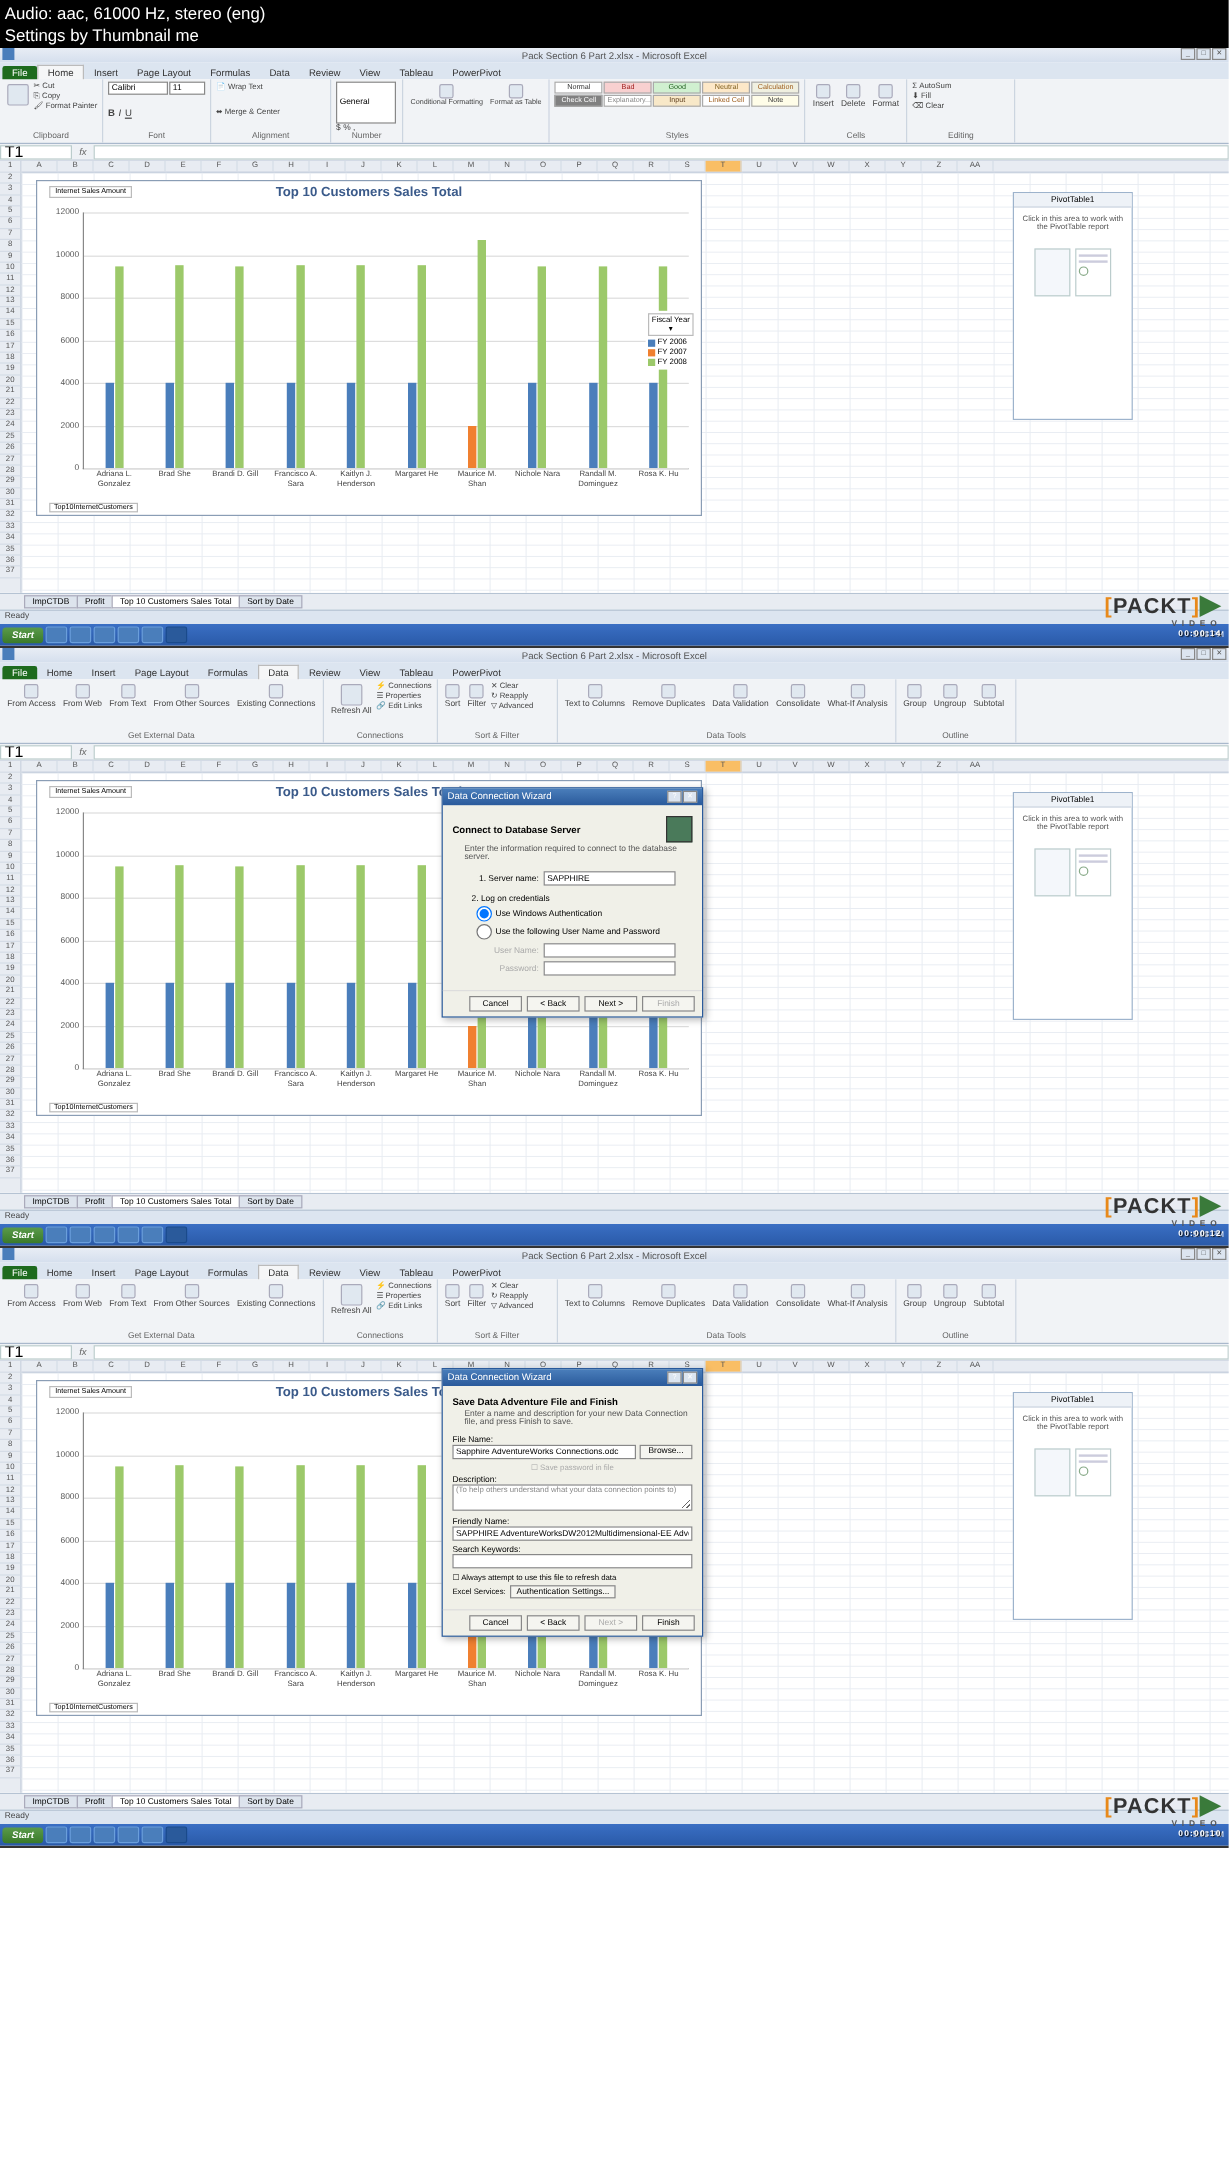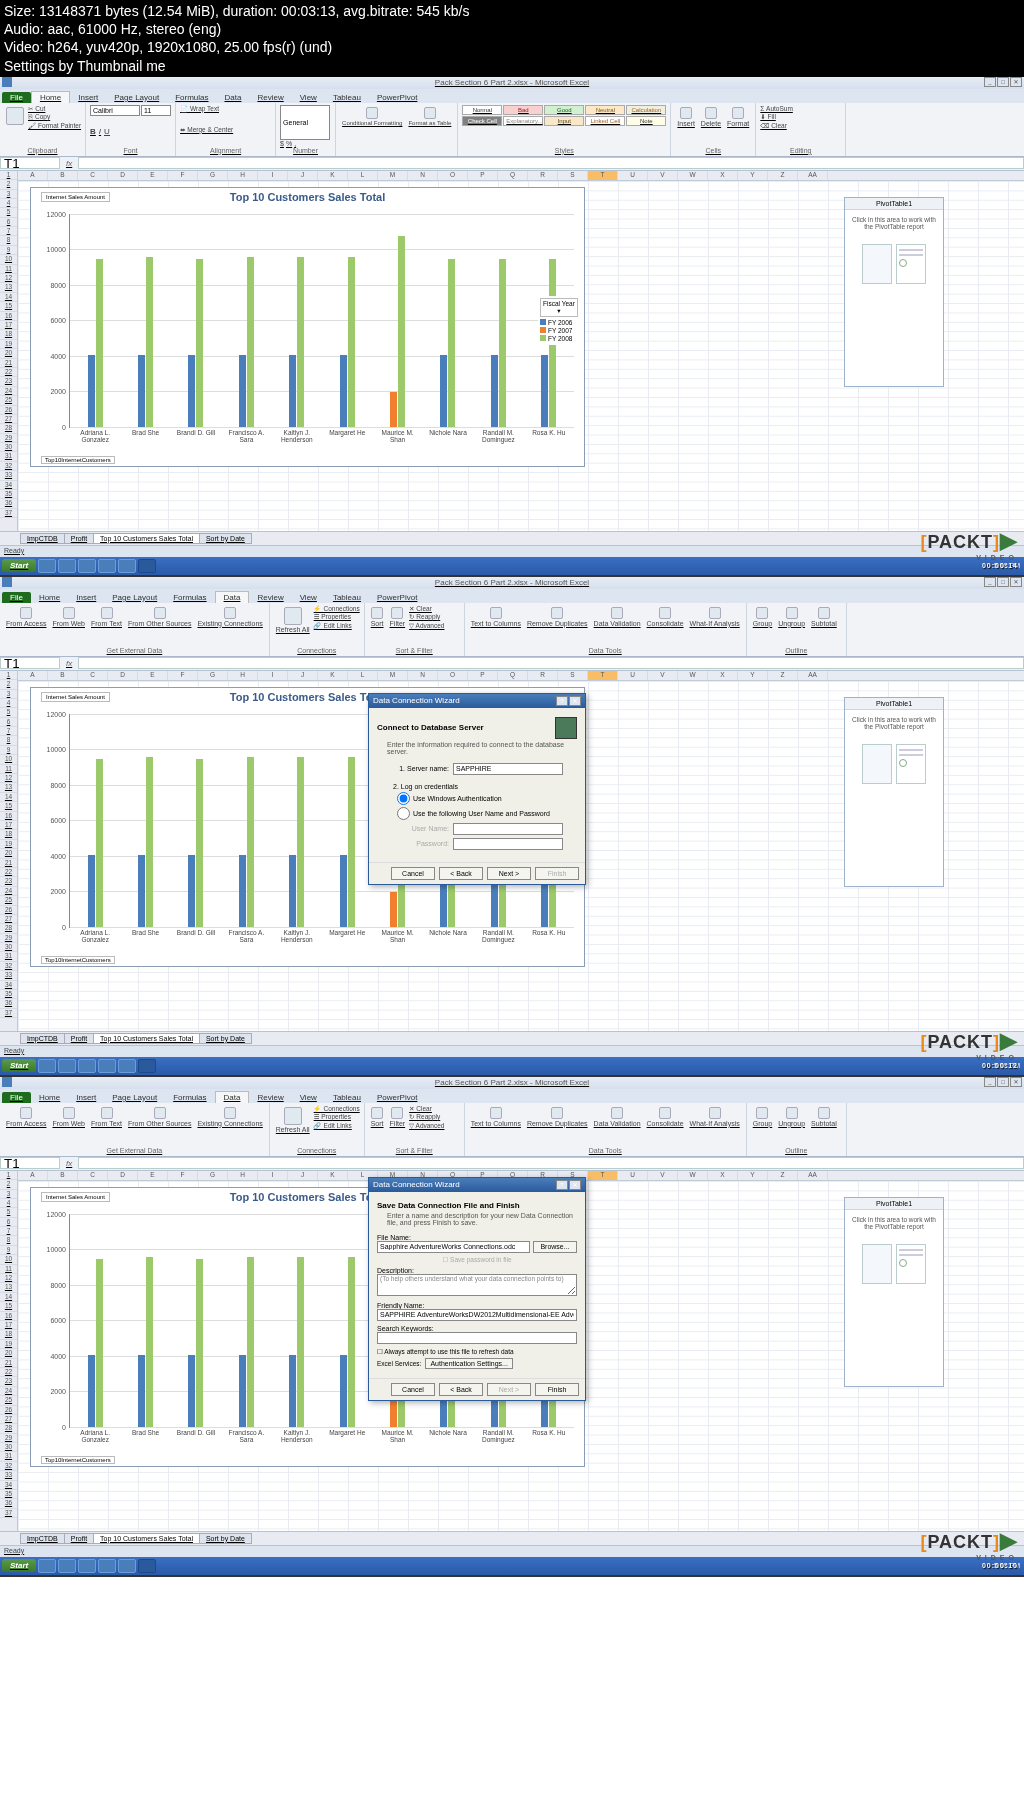--- a/index.html
+++ b/index.html
@@ -1,18 +1,18 @@
 <!DOCTYPE html>
 <html><head>
 <meta charset="utf-8">
 <style>
 * { margin: 0; padding: 0; box-sizing: border-box; font-family: "Segoe UI", Tahoma, sans-serif; }
 body { background: #fff; width: 1024px; }
 .header-info { background: #000; color: #fff; padding: 2px 4px; font-size: 14px; line-height: 1.3; }
-.excel-frame { width: 100%; position: relative; border-bottom: 2px solid #333; text-decoration: underline; }
+.excel-frame { width: 100%; position: relative; border-bottom: 2px solid #333; }
 .title-bar { background: linear-gradient(#e8edf5, #d5dfed); height: 12px; display: flex; align-items: center; justify-content: center; font-size: 8px; color: #555; position: relative; }
 .title-bar .win-controls { position: absolute; right: 2px; top: 0; display: flex; gap: 1px; }
 .win-btn { width: 12px; height: 10px; background: #dce5f0; border: 1px solid #888; font-size: 6px; text-align: center; line-height: 8px; }
 .ribbon-tabs { background: #dce5f0; height: 14px; display: flex; align-items: flex-end; font-size: 8px; padding-left: 2px; }
 .rib-tab { padding: 1px 8px; cursor: pointer; color: #333; }
 .rib-tab.file { background: #1e6b1e; color: #fff; border-radius: 2px 2px 0 0; }
 .rib-tab.active { background: #f5f6f7; border: 1px solid #bbb; border-bottom: none; }
 .ribbon-body { background: #f1f3f6; border-bottom: 1px solid #a9b8cc; height: 54px; display: flex; font-size: 7px; color: #444; overflow: hidden; }
 .rib-group { border-right: 1px solid #ccd5e0; padding: 2px 4px; display: flex; flex-direction: column; justify-content: space-between; min-width: 40px; }
 .rib-group .label { text-align: center; font-size: 7px; color: #666; }
@@ -78,23 +78,21 @@
 .dlg-btns-row { display: flex; justify-content: flex-end; gap: 4px; padding: 4px 6px; border-top: 1px solid #ddd; }
 .dlg-btn { border: 1px solid #888; background: #f5f5f0; padding: 2px 10px; font-size: 7px; min-width: 44px; text-align: center; }
 .dlg-btn.disabled { color: #aaa; }
 .dlg-icon { width: 22px; height: 22px; background: #4a7a5a; border: 1px solid #333; }
 .save-btn { position: absolute; left: 2px; top: 0; width: 10px; height: 10px; background: #4a7ebb; }
 </style>
 </head>
 <body>
 
 <div class="header-info">
-  <div>Size: 13148371 bytes (12.54 MiB), duration: 00:03:13, avg.bitrate: 545 kb/s</div>
   <div>Audio: aac, 61000 Hz, stereo (eng)</div>
-  <div>Video: h264, yuv420p, 1920x1080, 25.00 fps(r) (und)</div>
   <div>Settings by Thumbnail me</div>
 </div>
 
 <div id="frames">
     <div class="excel-frame">
     <div class="title-bar">
       <div class="save-btn"></div>
       <span>Pack Section 6 Part 2.xlsx - Microsoft Excel</span>
       <div class="win-controls">
           <div class="win-btn">_</div>
@@ -1034,21 +1032,21 @@
         <div class="dialog" style="left:350px;top:-4px;width:218px">
     <div class="dlg-title">
               <span>Data Connection Wizard</span>
       <div class="dlg-btns">
                 <span class="win-btn">?</span>
                 <span class="win-btn">✕</span>
               </div>
             </div>
     <div class="dlg-body">
       <div class="dlg-hdr">
-                <span>Save Data Connection File and Finish</span>
+                <span>Save Data Adventure File and Finish</span>
               </div>
       <div class="dlg-sub">Enter a name and description for your new Data Connection file, and press Finish to save.</div>
       <div style="font-size:7px;margin-top:4px">File Name:</div>
       <div style="display:flex;gap:3px">
                 <input class="dlg-input wide" value="Sapphire AdventureWorks Connections.odc" style="">
         <div class="dlg-btn" style="padding:1px 4px">Browse...</div>
               </div>
       <div style="text-align:center;font-size:6.5px;color:#aaa;margin:3px 0">☐ Save password in file</div>
       <div style="font-size:7px">Description:</div>
       <textarea class="dlg-input" style="width: 100%; height: 22px; max-width: none; font-size: 6.5px; color: rgb(136, 136, 136);">(To help others understand what your data connection points to)</textarea>

